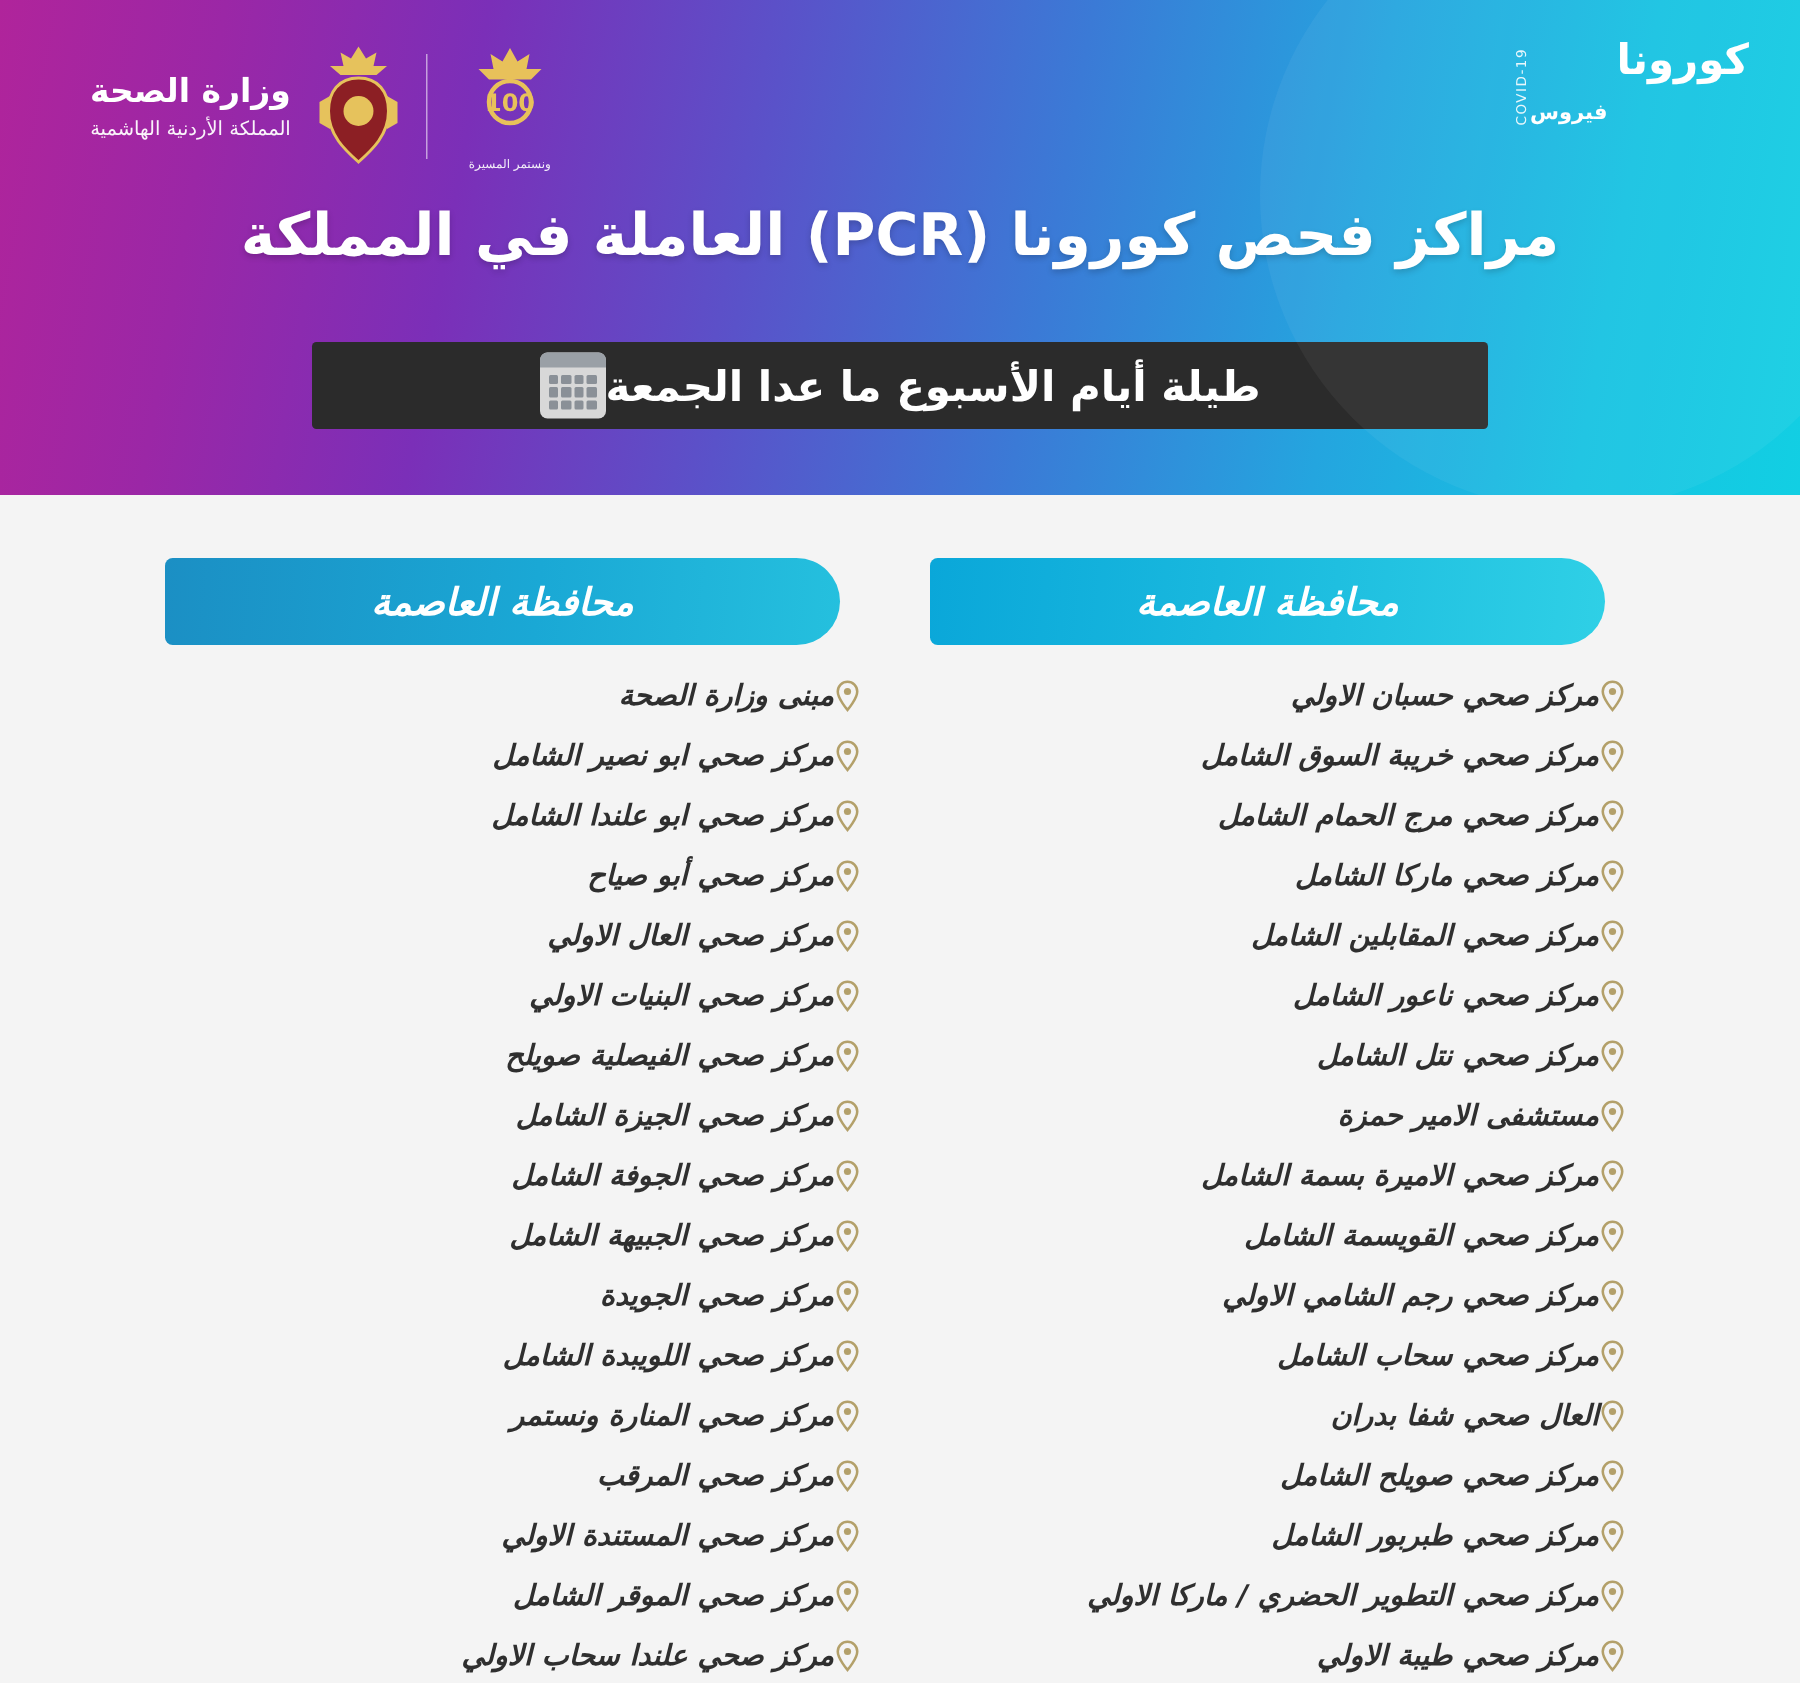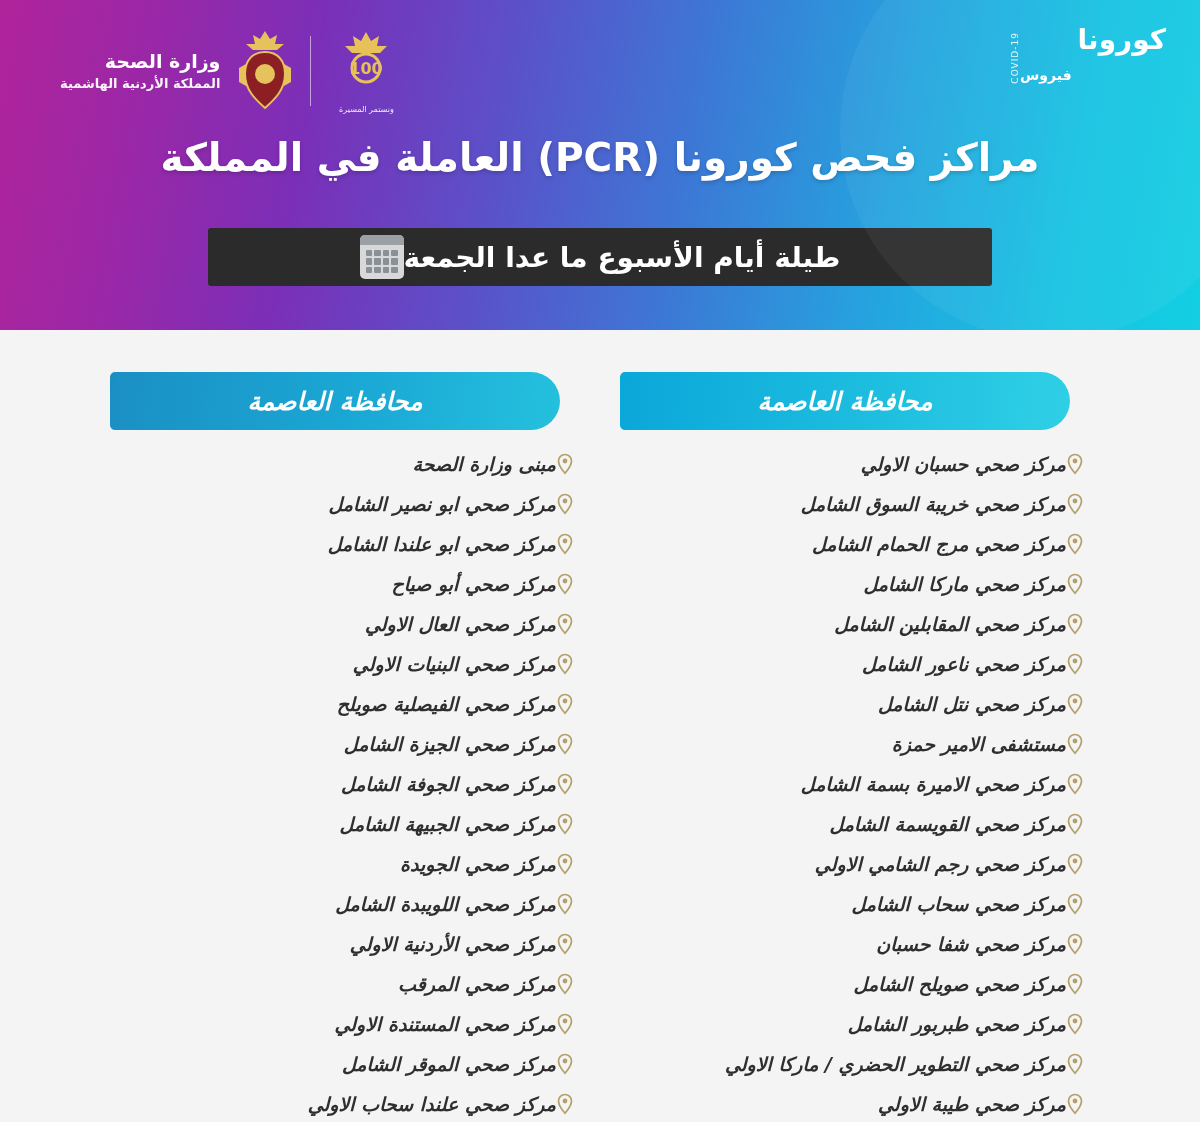--- a/index.html
+++ b/index.html
@@ -88,22 +88,22 @@
     left: 60px;
     display: flex;
     align-items: center;
     gap: 16px;
   }
   .ministry-text {
     text-align: right;
     color: #ffffff;
     line-height: 1.45;
   }
-  .ministry-text .l1 { font-size: 19px; font-weight: bold; }
-  .ministry-text .l2 { font-size: 13px; font-weight: bold; opacity: .95; }
+  .ministry-text .l1 { font-size: 22px; font-weight: bold; }
+  .ministry-text .l2 { font-size: 13px; font-weight: normal; opacity: .95; }
 
   .emblem {
     width: 58px;
     height: 86px;
     position: relative;
   }
   .emblem svg { display: block; }
 
   .divider-v {
     width: 1px;
@@ -429,21 +429,21 @@
             </span>
             <span class="txt">مركز صحي سحاب الشامل</span>
           </li>
           <li>
             <span class="pin">
               <svg width="18" height="22" viewBox="0 0 18 22">
                 <path d="M9 1.5c-3.6 0-6.5 2.9-6.5 6.5 0 4.8 6.5 12.3 6.5 12.3s6.5-7.5 6.5-12.3c0-3.6-2.9-6.5-6.5-6.5z" fill="none" stroke="#b3a06a" stroke-width="1.7"></path>
                 <circle cx="9" cy="8" r="2.4" fill="#b3a06a"></circle>
               </svg>
             </span>
-            <span class="txt">مركز صحي شفا حسبان</span>
+            <span class="txt">العال صحي شفا بدران</span>
           </li>
           <li>
             <span class="pin">
               <svg width="18" height="22" viewBox="0 0 18 22">
                 <path d="M9 1.5c-3.6 0-6.5 2.9-6.5 6.5 0 4.8 6.5 12.3 6.5 12.3s6.5-7.5 6.5-12.3c0-3.6-2.9-6.5-6.5-6.5z" fill="none" stroke="#b3a06a" stroke-width="1.7"></path>
                 <circle cx="9" cy="8" r="2.4" fill="#b3a06a"></circle>
               </svg>
             </span>
             <span class="txt">مركز صحي صويلح الشامل</span>
           </li>
@@ -588,21 +588,21 @@
             </span>
             <span class="txt">مركز صحي اللويبدة الشامل</span>
           </li>
           <li>
             <span class="pin">
               <svg width="18" height="22" viewBox="0 0 18 22">
                 <path d="M9 1.5c-3.6 0-6.5 2.9-6.5 6.5 0 4.8 6.5 12.3 6.5 12.3s6.5-7.5 6.5-12.3c0-3.6-2.9-6.5-6.5-6.5z" fill="none" stroke="#b3a06a" stroke-width="1.7"></path>
                 <circle cx="9" cy="8" r="2.4" fill="#b3a06a"></circle>
               </svg>
             </span>
-            <span class="txt">مركز صحي الأردنية الاولي</span>
+            <span class="txt">مركز صحي المنارة ونستمر</span>
           </li>
           <li>
             <span class="pin">
               <svg width="18" height="22" viewBox="0 0 18 22">
                 <path d="M9 1.5c-3.6 0-6.5 2.9-6.5 6.5 0 4.8 6.5 12.3 6.5 12.3s6.5-7.5 6.5-12.3c0-3.6-2.9-6.5-6.5-6.5z" fill="none" stroke="#b3a06a" stroke-width="1.7"></path>
                 <circle cx="9" cy="8" r="2.4" fill="#b3a06a"></circle>
               </svg>
             </span>
             <span class="txt">مركز صحي المرقب</span>
           </li>

